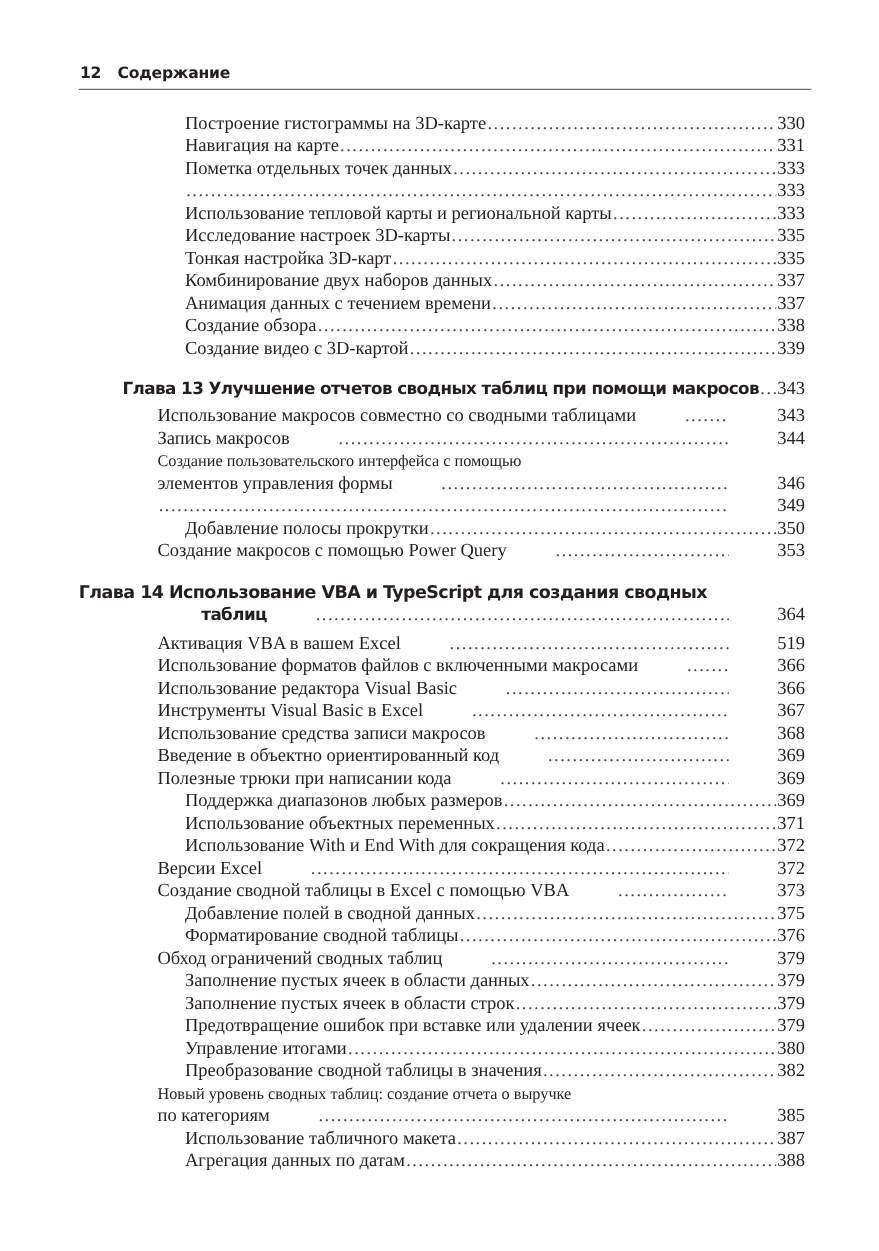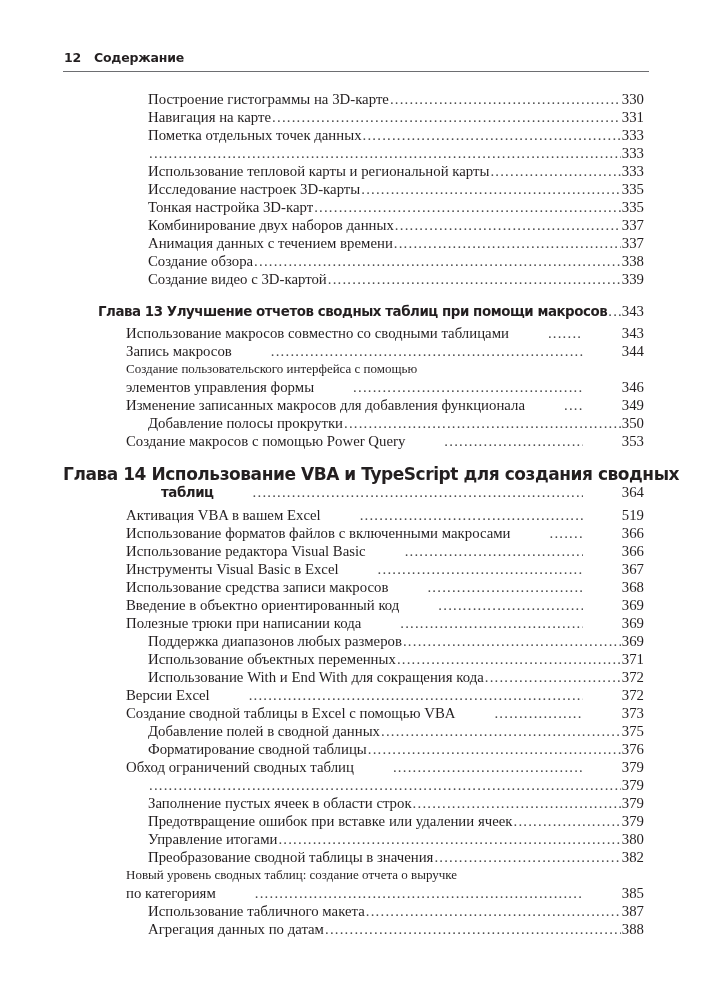--- a/index.html
+++ b/index.html
@@ -13,21 +13,21 @@
     .entry { position: absolute; right: 59px; font-family: "Liberation Serif", serif; font-size: 14.8px;
       line-height: 18px; height: 18px; display: flex; align-items: baseline; white-space: nowrap; }
     .entry .t { flex: 0 0 auto; }
     .entry .d { flex: 1 1 auto; overflow: hidden; margin: 0 1px; letter-spacing: 1.2px; color: #4a4a4a; }
     .entry .d::before { content: "....................................................................................................................................................................................................................................................................."; }
     .entry .p { flex: 0 0 auto; }
     .entry.chapter { font-family: "DejaVu Sans", sans-serif; font-weight: bold; font-size: 13.4px; letter-spacing: -0.45px; margin-left: 35px; }
     .entry.chapter .d, .entry.chapter .p { font-family: "Liberation Serif", serif; font-weight: normal; font-size: 14.8px; letter-spacing: 1.2px; }
     .entry.chapter .p { letter-spacing: 0; }
     .line1 { position: absolute; font-family: "Liberation Serif", serif; font-size: 13px; line-height: 18px; white-space: nowrap; }
-    .line1.chapter { font-family: "DejaVu Sans", sans-serif; font-weight: bold; font-size: 17px; letter-spacing: -0.45px; }
+    .line1.chapter { font-family: "DejaVu Sans", sans-serif; font-weight: bold; font-size: 14px; letter-spacing: -0.45px; }
     .l3 { left: 148px; }
     .l2 { left: 126px; gap: 38px; }
     .l1 { left: 63px; }
   </style>
 </head>
 <body>
 
 <div class="header">
   <span class="pnum">12</span>
   <span class="ptitle">Содержание</span>
@@ -106,21 +106,20 @@
       <span class="d"></span>
       <span class="p">344</span>
     </div>
   <div class="line1 l2" style="top:360px">Создание пользовательского интерфейса с помощью</div>
   <div class="entry l2" style="top:378px">
       <span class="t">элементов управления формы</span>
       <span class="d"></span>
       <span class="p">346</span>
     </div>
   <div class="entry l2" style="top:396px">
-      <span class="t">Изменение записанных макросов для добавления функционала </span>
       <span class="d"></span>
       <span class="p">349</span>
     </div>
   <div class="entry l3" style="top:414px">
       <span class="t">Добавление полосы прокрутки</span>
       <span class="d"></span>
       <span class="p">350</span>
     </div>
   <div class="entry l2" style="top:432px">
       <span class="t">Создание макросов с помощью Power Query</span>
@@ -204,20 +203,21 @@
       <span class="t">Форматирование сводной таблицы</span>
       <span class="d"></span>
       <span class="p">376</span>
     </div>
   <div class="entry l2" style="top:758px">
       <span class="t">Обход ограничений сводных таблиц </span>
       <span class="d"></span>
       <span class="p">379</span>
     </div>
   <div class="entry l3" style="top:776px">
+      <span class="t">Заполнение пустых ячеек в области данных</span>
       <span class="d"></span>
       <span class="p">379</span>
     </div>
   <div class="entry l3" style="top:794px">
       <span class="t">Заполнение пустых ячеек в области строк </span>
       <span class="d"></span>
       <span class="p">379</span>
     </div>
   <div class="entry l3" style="top:812px">
       <span class="t">Предотвращение ошибок при вставке или удалении ячеек</span>

